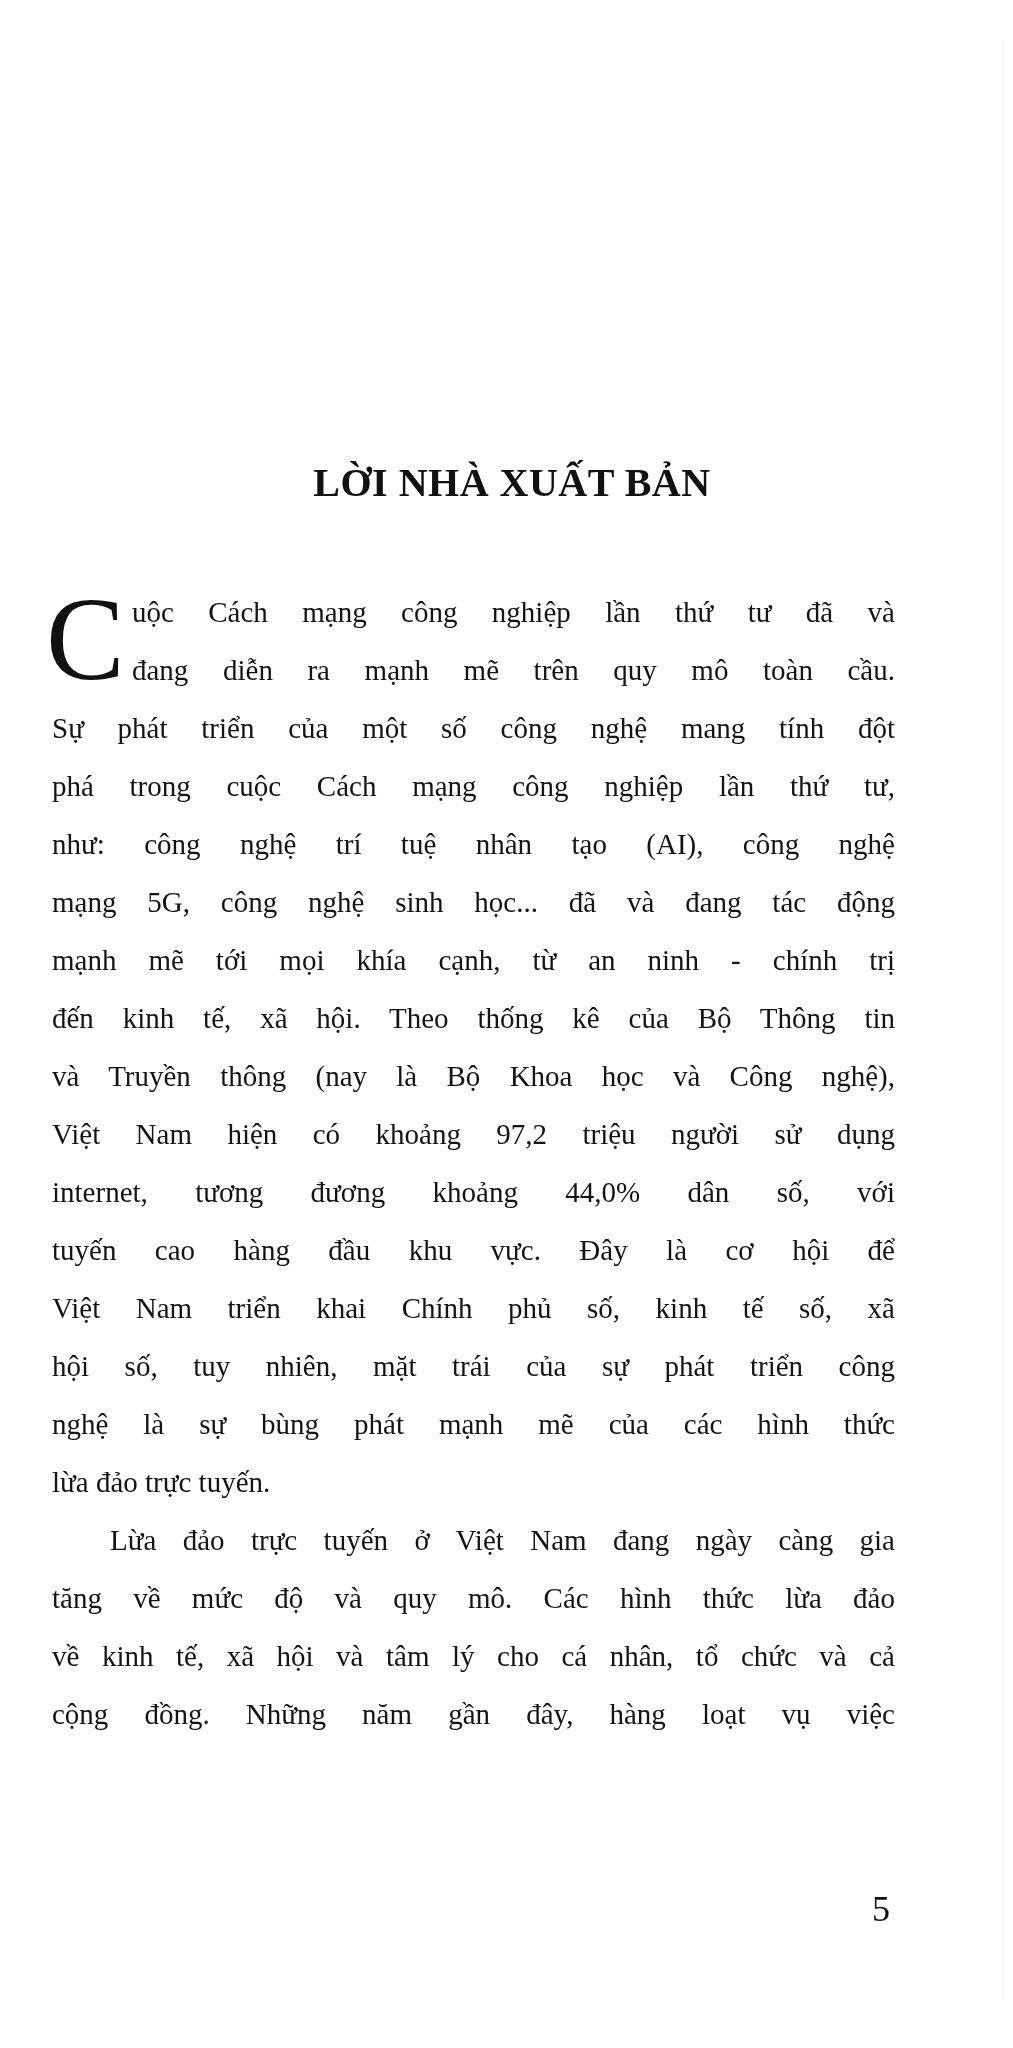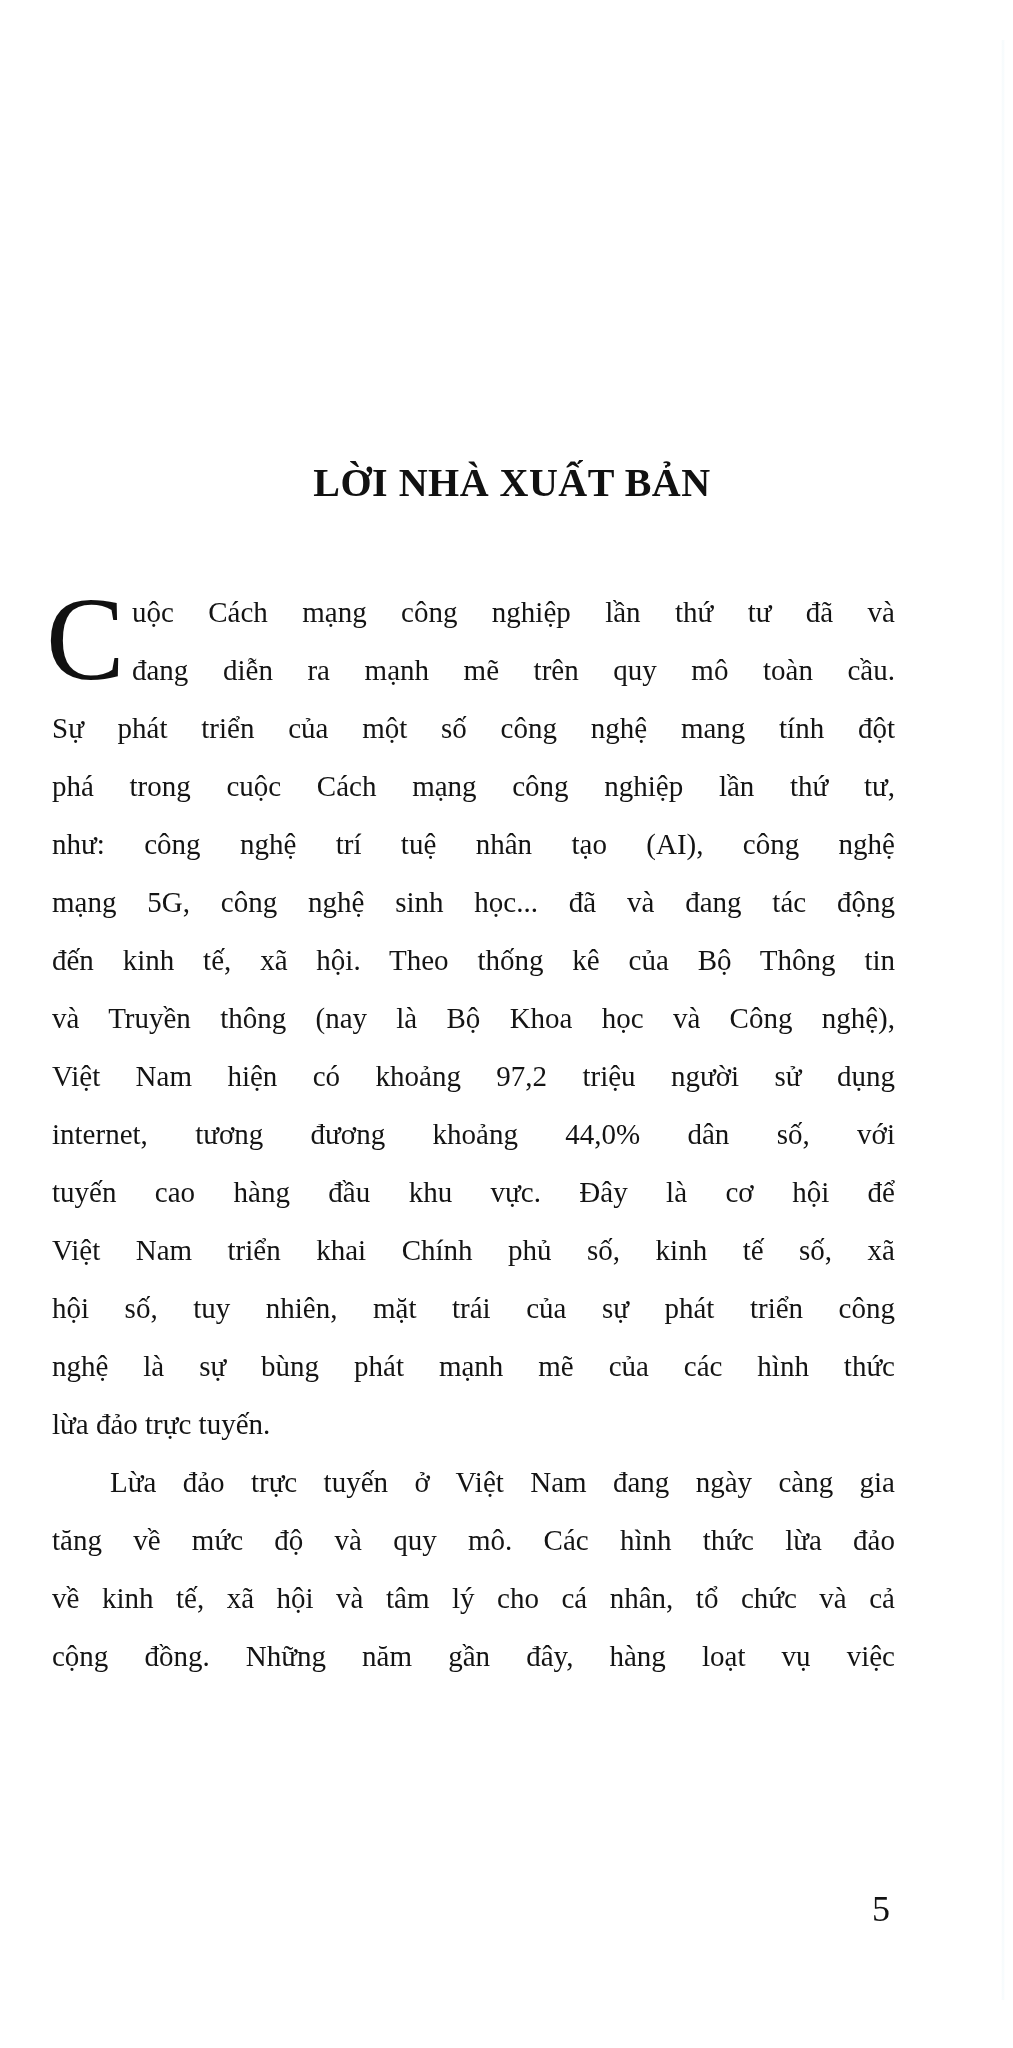--- a/index.html
+++ b/index.html
@@ -85,20 +85,21 @@
 
 <span class="dropcap">C</span>
 
 <div class="body-text">
   <span class="line cap">uộc Cách mạng công nghiệp lần thứ tư đã và</span>
   <span class="line cap">đang diễn ra mạnh mẽ trên quy mô toàn cầu.</span>
   <span class="line">Sự phát triển của một số công nghệ mang tính đột</span>
   <span class="line">phá trong cuộc Cách mạng công nghiệp lần thứ tư,</span>
   <span class="line">như: công nghệ trí tuệ nhân tạo (AI), công nghệ</span>
   <span class="line">mạng 5G, công nghệ sinh học... đã và đang tác động</span>
+  <span class="line">mạnh mẽ tới mọi khía cạnh, từ an ninh - chính trị</span>
   <span class="line">đến kinh tế, xã hội. Theo thống kê của Bộ Thông tin</span>
   <span class="line">và Truyền thông (nay là Bộ Khoa học và Công nghệ),</span>
   <span class="line">Việt Nam hiện có khoảng 97,2 triệu người sử dụng</span>
   <span class="line">internet, tương đương khoảng 44,0% dân số, với</span>
   <span class="line">tuyến cao hàng đầu khu vực. Đây là cơ hội để</span>
   <span class="line">Việt Nam triển khai Chính phủ số, kinh tế số, xã</span>
   <span class="line">hội số, tuy nhiên, mặt trái của sự phát triển công</span>
   <span class="line">nghệ là sự bùng phát mạnh mẽ của các hình thức</span>
   <span class="line last">lừa đảo trực tuyến.</span>
   <span class="line indent">Lừa đảo trực tuyến ở Việt Nam đang ngày càng gia</span>

